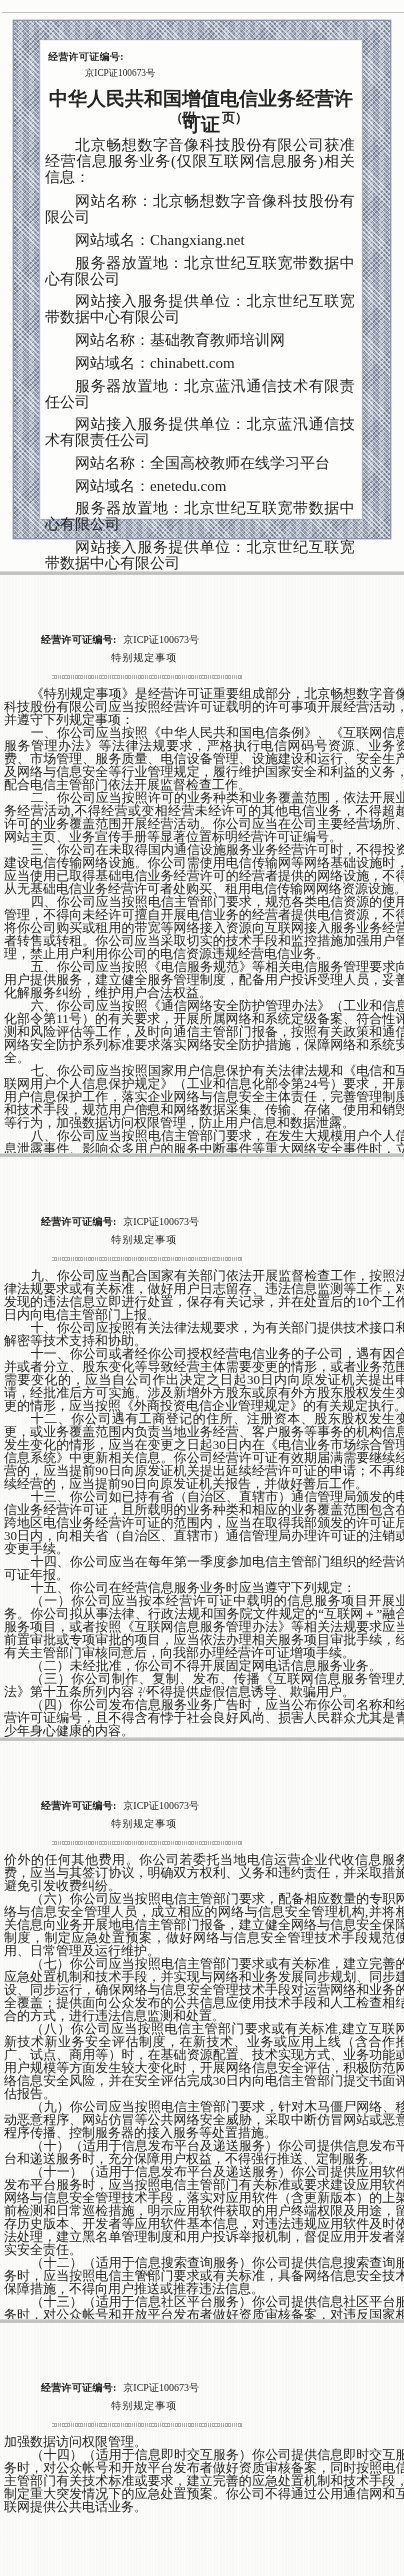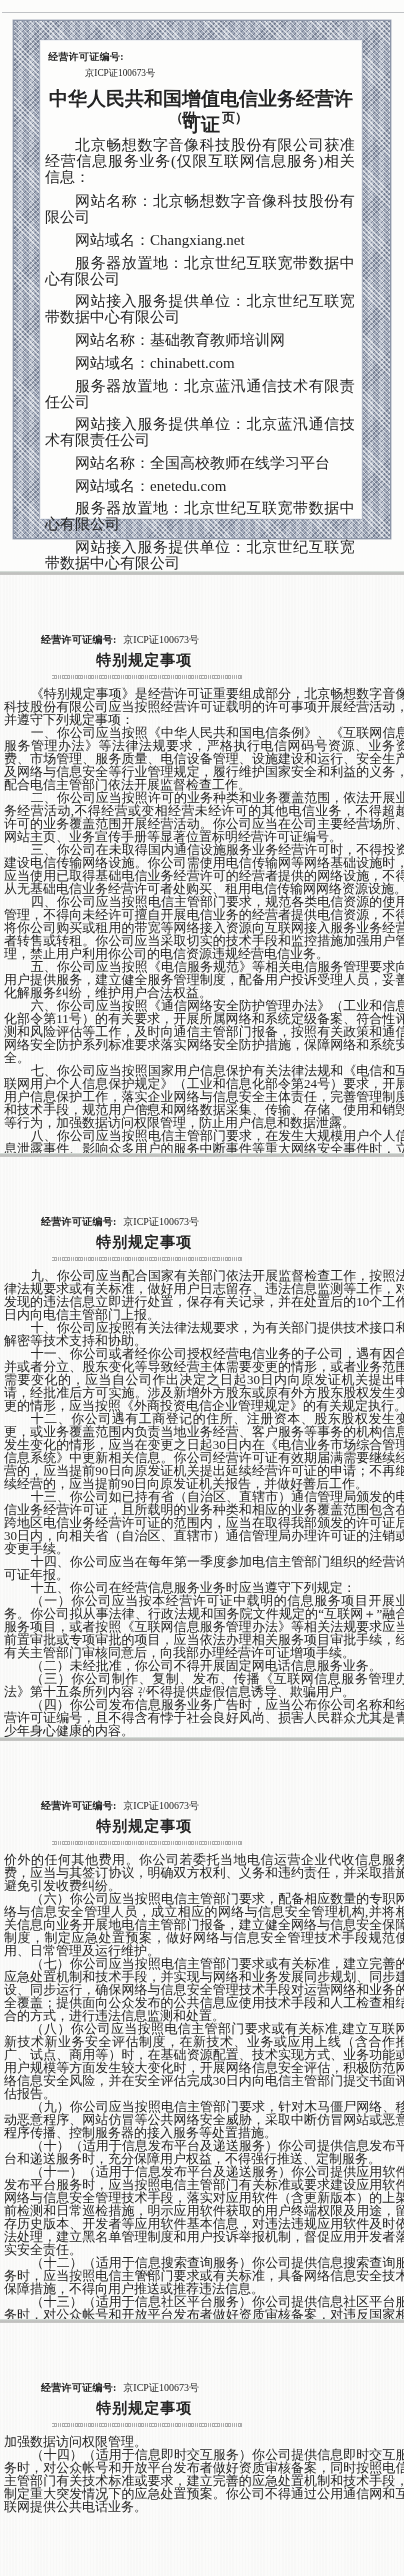--- a/index.html
+++ b/index.html
@@ -46,21 +46,21 @@
   .cert-body{position:absolute;top:96px;left:4.1px;right:6.2px;font-size:15px;line-height:16px;text-align:justify;}
   .cert-body p{margin:0 0 6.7px 0;text-indent:2em;}
   .cert-body p.intro{margin-bottom:8.2px;}
 
   
   .tpage .hdr{position:absolute;left:41px;top:58px;font-size:10px;}
   .hdr .lbl{font-weight:bold;letter-spacing:0.3px;}
   .hdr .val{margin-left:4.1px;}
   .tpage .ttl{
     position:absolute;top:76px;left:10.3px;width:268px;
-    text-align:center;font-size:15px;font-weight:bold;letter-spacing:1px;
+    text-align:center;font-size:10px;font-weight:normal;letter-spacing:1px;
   }
   .wavy{
     position:absolute;top:100px;left:52px;width:190px;height:3.6px;opacity:.8;
     background:
       repeating-linear-gradient(105deg,#9a9a9a 0 0.8px, rgba(0,0,0,0) 0.8px 2.1px),
       repeating-linear-gradient(75deg,#9a9a9a 0 0.8px, rgba(0,0,0,0) 0.8px 2.1px);
   }
   .tbody{
     position:absolute;top:112px;left:4px;right:20.6px;
     font-size:13px;line-height:13px;text-align:justify;

